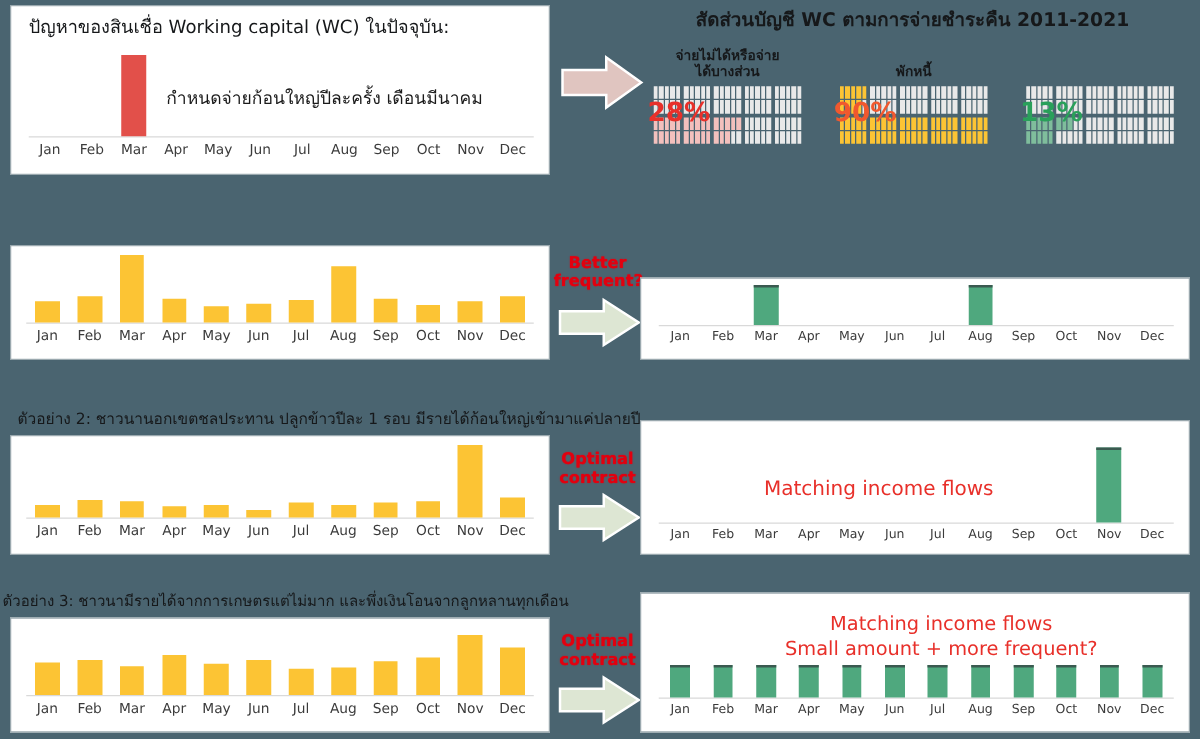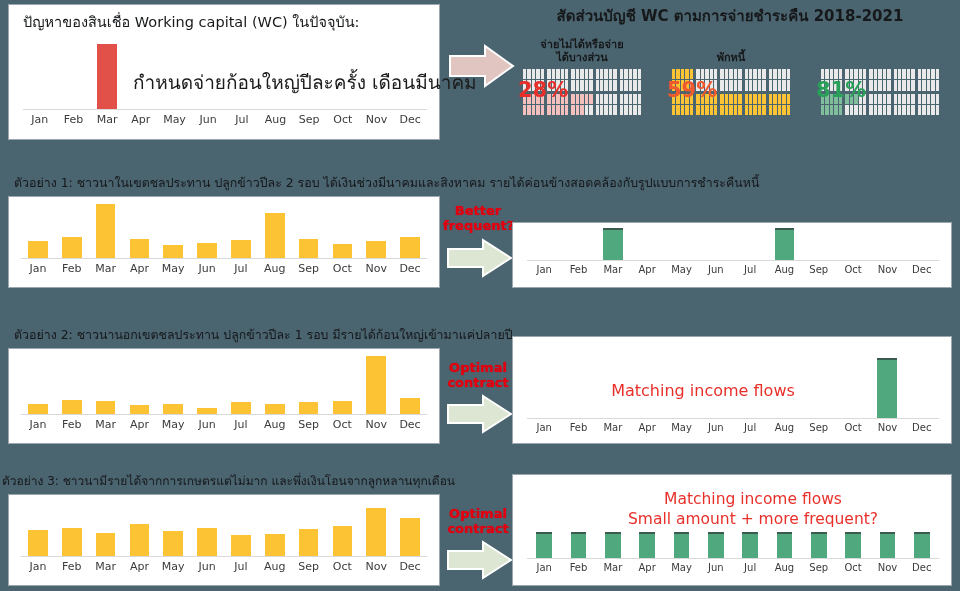--- a/index.html
+++ b/index.html
@@ -60,21 +60,21 @@
     flex: 1 1 0; text-align: center;
     font-size: 11px; color: #3b3b3b;
     font-family: "DejaVu Sans", "Liberation Sans", sans-serif;
   }
   .mo.sm { font-size: 10px; }
 
   
   .note {
     position: absolute;
     color: #1b1b1b;
-    font-size: 19px;
+    font-size: 14px;
     white-space: nowrap;
   }
   .redmsg {
     position: absolute;
     color: #e8302a;
     font-size: 15.5px;
     text-align: center;
     line-height: 20px;
     white-space: nowrap;
   }
@@ -176,21 +176,21 @@
         </div>
     </div>
   </div>
 
   <div class="arrow" style="left:447px; top:40px; width:70px; height:52px;">
     <svg width="70" height="52" viewBox="0 0 70 52">
       <path d="M3 16 L38 16 L38 6 L66 26 L38 46 L38 36 L3 36 Z" fill="#e0c5c0" stroke="#ffffff" stroke-width="2"></path>
     </svg>
   </div>
 
-  <div class="hdr-title" style="left:520px; top:4px; width:420px;">สัดส่วนบัญชี WC ตามการจ่ายชำระคืน 2018-2021</div>
+  <div class="hdr-title" style="left:520px; top:4px; width:420px;">สัดส่วนบัญชี WC ตามการจ่ายชำระคืน 2011-2021</div>
 
   <div id="waffles">
       <div class="waffle" style="left: 518px; top: 38px; width: 128px; height: 94px;">
         <div class="waffle-label" style="top: 0px;">
           <div>จ่ายไม่ได้หรือจ่าย</div>
           <div>ได้บางส่วน</div>
         </div>
         <div class="wgrid" style="left: 4px; top: 30px; width: 120px; height: 48px;">
           <div class="wcell">
             <div class="inner">
@@ -474,21 +474,21 @@
               <div class="pip" style="background: rgb(252, 196, 52);"></div>
               <div class="pip" style="background: rgb(252, 196, 52);"></div>
               <div class="pip" style="background: rgb(252, 196, 52);"></div>
               <div class="pip" style="background: rgb(252, 196, 52);"></div>
               <div class="pip" style="background: rgb(252, 196, 52);"></div>
               <div class="pip" style="background: rgb(252, 196, 52);"></div>
               <div class="pip" style="background: rgb(252, 196, 52);"></div>
             </div>
           </div>
         </div>
-        <div class="wpct" style="top: 40px; color: rgb(240, 88, 46);">59%</div>
+        <div class="wpct" style="top: 40px; color: rgb(240, 88, 46);">90%</div>
       </div>
       <div class="waffle" style="left: 816px; top: 38px; width: 128px; height: 94px;">
         <div class="wgrid" style="left: 4px; top: 30px; width: 120px; height: 48px;">
           <div class="wcell">
             <div class="inner">
               <div class="pip"></div>
               <div class="pip"></div>
               <div class="pip"></div>
               <div class="pip"></div>
               <div class="pip"></div>
@@ -619,25 +619,24 @@
               <div class="pip"></div>
               <div class="pip"></div>
               <div class="pip"></div>
               <div class="pip"></div>
               <div class="pip"></div>
               <div class="pip"></div>
               <div class="pip"></div>
             </div>
           </div>
         </div>
-        <div class="wpct" style="top: 40px; color: rgb(41, 160, 90);">81%</div>
+        <div class="wpct" style="top: 40px; color: rgb(41, 160, 90);">13%</div>
       </div>
     </div>
 
-  <div class="thai-head" style="left:14px; top:174px; font-size:12.4px;">ตัวอย่าง 1: ชาวนาในเขตชลประทาน ปลูกข้าวปีละ 2 รอบ ได้เงินช่วงมีนาคมและสิงหาคม รายได้ค่อนข้างสอดคล้องกับรูปแบบการชำระคืนหนี้</div>
 
   <div class="card" style="left:8px; top:196px; width:432px; height:92px;">
     <div class="chart" style="left:12px; top:8px; width:406px; height:78px;">
       <div class="plot" style="height:54px;">
         <div class="axisline"></div>
         <div class="bars" id="r2lbars">
             <div class="barslot">
               <div class="bar y" style="height: 32%;"></div>
             </div>
             <div class="barslot">

